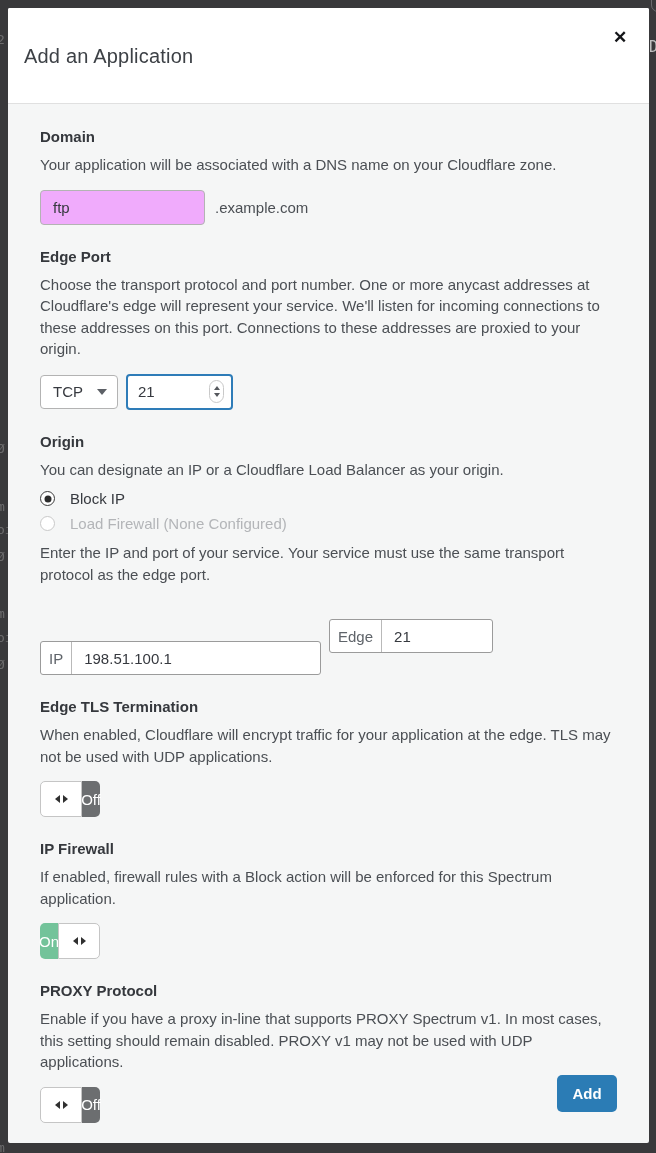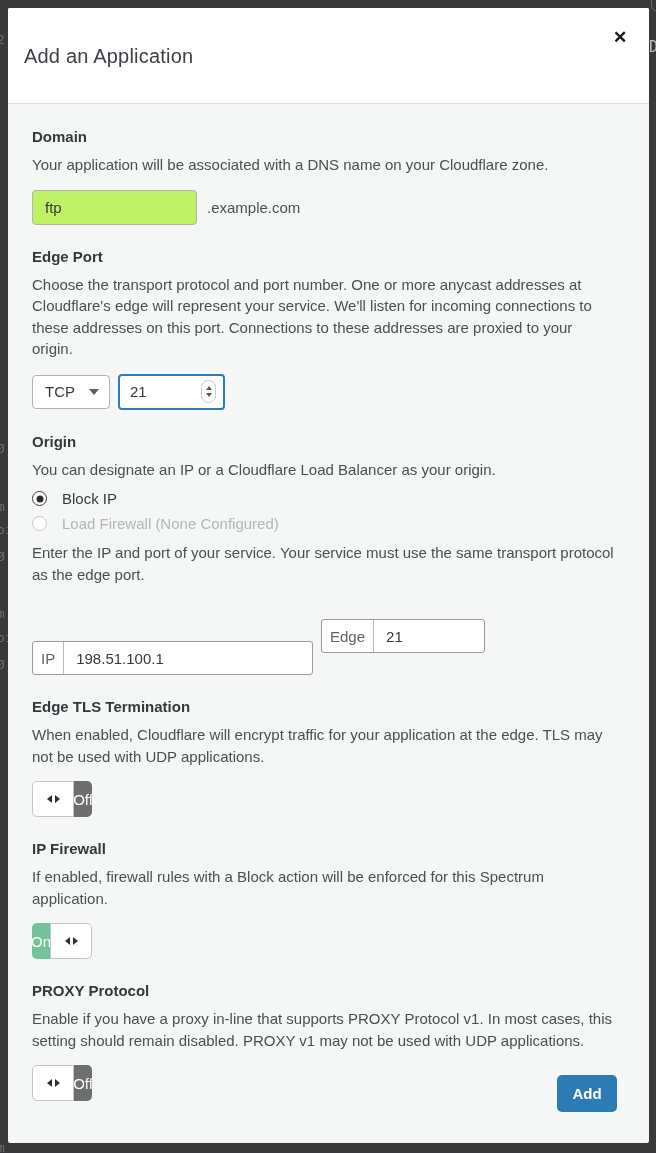--- a/index.html
+++ b/index.html
@@ -38,30 +38,30 @@
   .modal-title {
     position:absolute; left:16px; top:37px;
     font-size:20px; font-weight:400; color:#3d4146; letter-spacing:.2px;
   }
   .close-btn {
     position:absolute; right:16px; top:16px; width:26px; height:26px;
     display:flex; align-items:center; justify-content:center;
     font-size:17px; font-weight:700; color:#141518; cursor:pointer;
   }
 
-  .modal-body { padding:23px 32px 0 24px; }
+  .modal-body { padding:23px 32px 0 32px; }
   .section + .section { margin-top:22px; }
   .section-label { font-size:15px; font-weight:700; color:#35383d; line-height:20px; }
   .desc { margin-top:7px; font-size:15px; color:#4b4f54; line-height:21.5px; }
   .desc.mt { margin-top:6px; }
   .control-row { margin-top:14px; display:flex; align-items:center; }
 
   .text-input {
     width:165px; height:35px; border:1px solid #b3b3b3; border-radius:4px;
-    background:#bef264; font-family:inherit; font-size:15px; color:#36393f;
+    background:#f0abfc; font-family:inherit; font-size:15px; color:#36393f;
     padding:0 12px; outline:none;
   }
   .suffix { margin-left:10px; font-size:15px; color:#4b4f54; }
 
   .select-box {
     width:78px; height:34px; border:1px solid #b3b3b3; border-radius:4px;
     background:#fff; display:flex; align-items:center; justify-content:space-between;
     padding:0 10px 0 12px; font-size:15px; color:#36393f; cursor:pointer;
   }
   .chevron-down {
@@ -245,21 +245,21 @@
           <span class="handle">
             <span class="tri-left"></span>
               <span class="tri-right"></span>
           </span>
         </div>
       </div>
     </div>
 
     <div class="section">
       <div class="section-label">PROXY Protocol</div>
-      <div class="desc">Enable if you have a proxy in-line that supports PROXY Protocol v1. In most cases, this setting should remain disabled. PROXY v1 may not be used with UDP applications.</div>
+      <div class="desc">Enable if you have a proxy in-line that supports PROXY Spectrum v1. In most cases, this setting should remain disabled. PROXY v1 may not be used with UDP applications.</div>
       <div class="control-row">
         <div class="toggle off">
           <span class="handle">
             <span class="tri-left"></span>
               <span class="tri-right"></span>
           </span>
           <span class="state-label">Off</span>
         </div>
       </div>
     </div>

